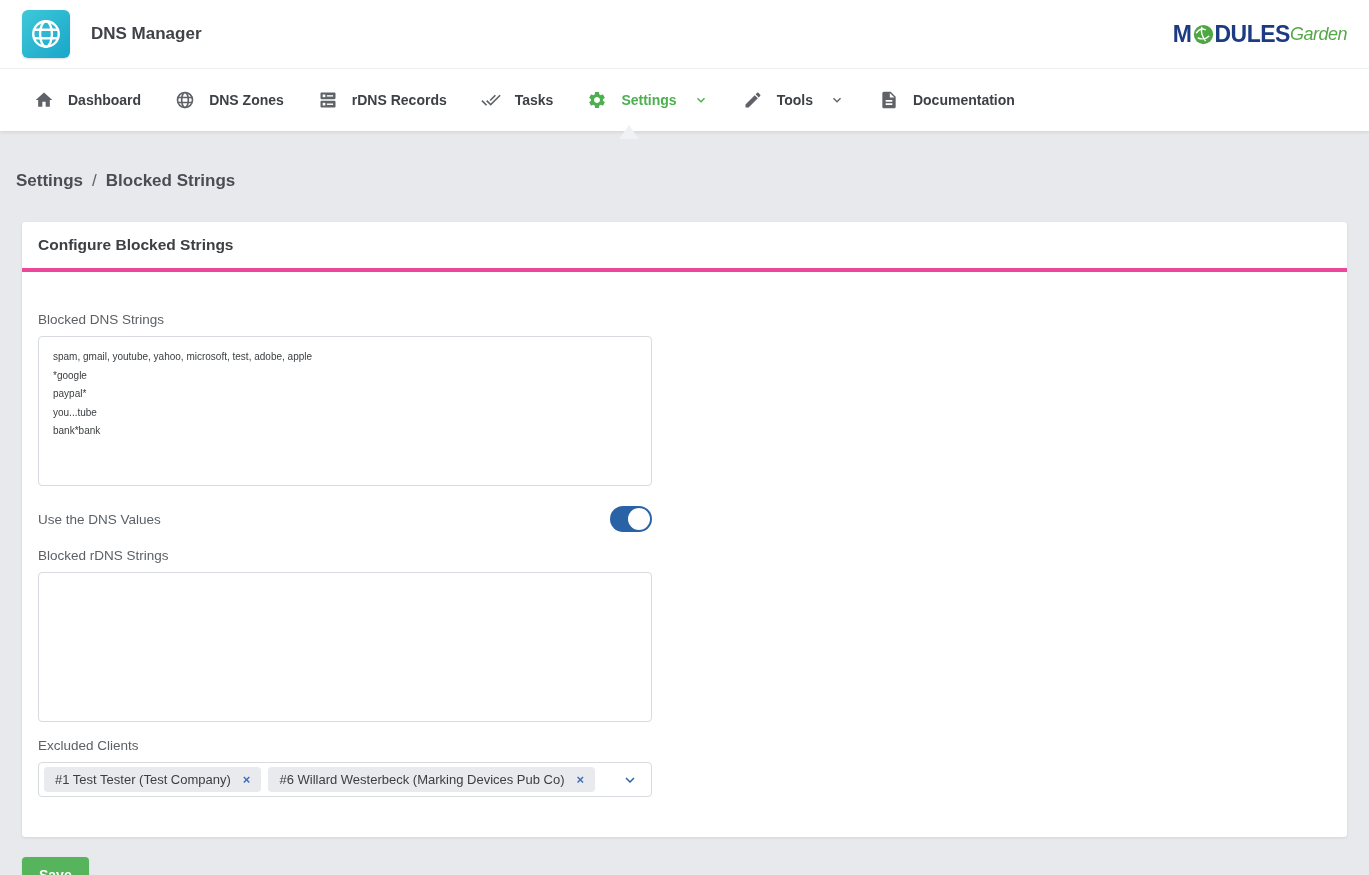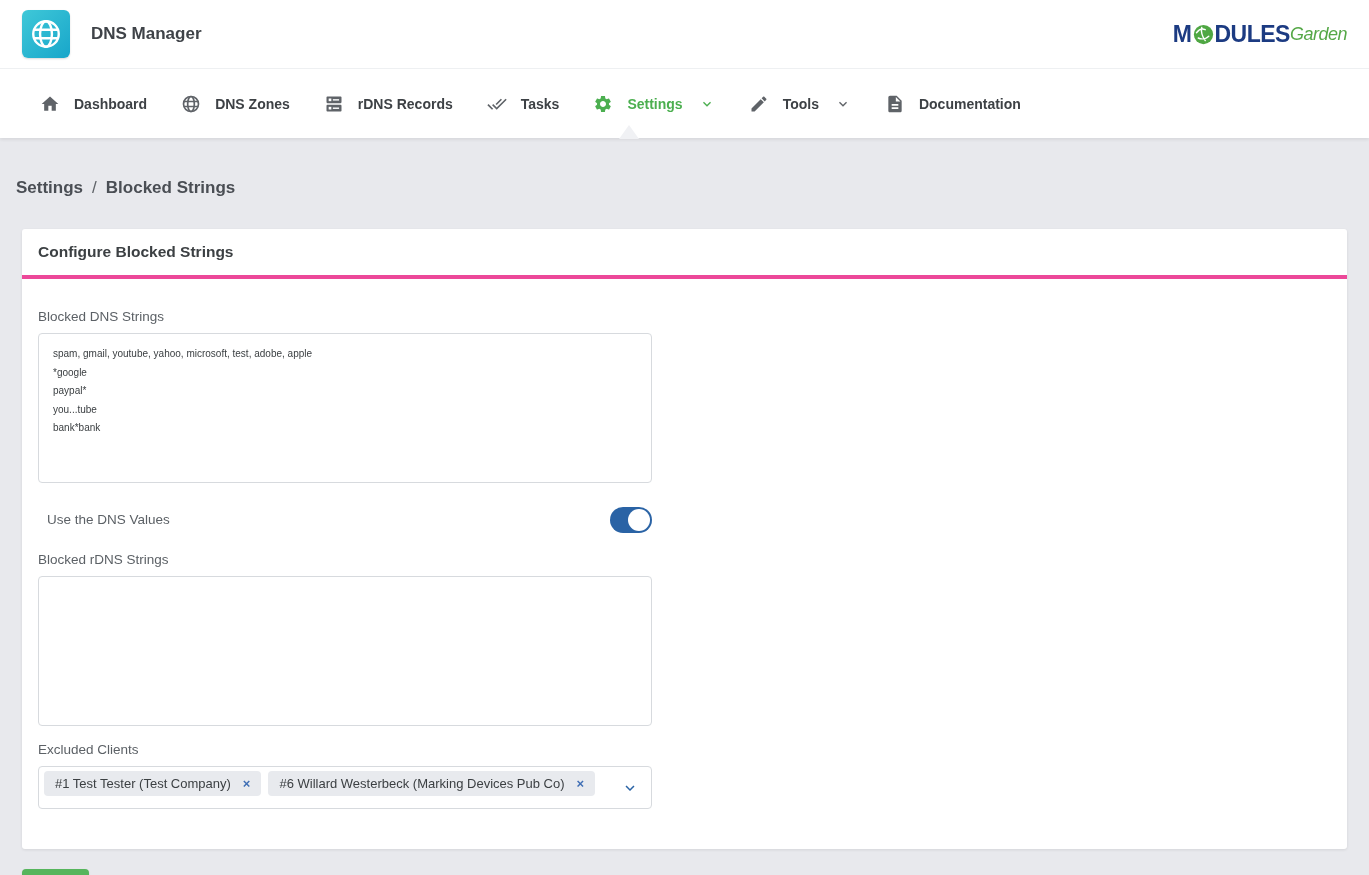--- a/index.html
+++ b/index.html
@@ -23,23 +23,23 @@
     display:flex; align-items:center; justify-content:center;
     box-shadow:0 1px 2px rgba(0,0,0,.15);
   }
   .app-title { margin-left:21px; font-size:17px; font-weight:bold; color:#3f4348; }
   .mg-logo { display:flex; align-items:center; line-height:1; user-select:none; }
   .mg-m,.mg-dules { font-size:23px; font-weight:bold; color:#1c3b82; letter-spacing:-0.5px; }
   .mg-globe { width:21px; height:21px; margin:0 1px; display:inline-flex; }
   .mg-garden { font-size:18px; font-style:italic; color:#55a847; letter-spacing:-0.5px; }
   
   .nav {
-    height:70px; background:#fff; border-top:1px solid #eef0f2;
+    height:63px; background:#fff; border-top:1px solid #eef0f2;
     box-shadow:0 2px 3px rgba(0,0,0,.07);
-    display:flex; align-items:center; padding:0 23px;
+    display:flex; align-items:center; padding:0 17px;
     position:relative;
   }
   .nav-item {
     display:flex; align-items:center; gap:14px;
     padding:0 17px; height:100%; cursor:pointer;
     font-size:14px; font-weight:bold; color:#3d4145;
   }
   .nav-item .nicon { width:20px; height:20px; display:inline-flex; color:#5f6368; }
   .nav-item .chev { width:16px; height:16px; display:inline-flex; color:#5f6368; margin-left:2px; }
   .nav-item.active { color:#4caf50; }
@@ -59,44 +59,44 @@
   .card {
     margin:31px 22px 0; background:#fff; border-radius:3px;
     box-shadow:0 1px 3px rgba(0,0,0,.09);
   }
   .card-header {
     padding:14px 16px; font-size:15.5px; font-weight:bold; color:#3c4043;
     border-bottom:4px solid #ec4899;
   }
   .card-body { padding:14px 16px 40px; }
   .field-label { display:block; font-size:13.5px; color:#5c6166; margin:16px 0 9px; }
-  .field-label:first-child { margin-top:16px; }
+  .field-label:first-child { margin-top:26px; }
   textarea.strings {
     width:614px; height:150px; resize:none;
     border:1px solid #d7dade; border-radius:4px;
     padding:11px 14px; font-size:10px; line-height:18.5px;
     color:#3c4043; font-family:inherit; outline:none; display:block;
   }
   .toggle-row {
     width:614px; display:flex; align-items:center; justify-content:space-between;
     margin-top:20px;
   }
-  .toggle-row .field-label { margin:9px; }
+  .toggle-row .field-label { margin:0; }
   .toggle {
     width:42px; height:26px; border-radius:13px; background:#2a63a5;
     position:relative; cursor:pointer; flex:none;
   }
   .toggle .knob {
     position:absolute; top:2px; right:2px; width:22px; height:22px;
     border-radius:50%; background:#fff;
   }
   .multiselect {
     width:614px; min-height:34px;
     border:1px solid #d7dade; border-radius:4px; background:#fff;
-    display:flex; align-items:center; gap:7px; padding:4px 34px 12px 5px;
+    display:flex; align-items:center; gap:7px; padding:4px 34px 4px 5px;
     position:relative; cursor:pointer;
   }
   .tag {
     background:#e8eaee; border-radius:4px; padding:5px 11px;
     font-size:13px; color:#3c4043; display:flex; align-items:center; gap:12px;
     white-space:nowrap;
   }
   .tag .x { color:#3f6eb5; font-size:13px; font-weight:bold; cursor:pointer; line-height:1; }
   .ms-chevron {
     position:absolute; right:12px; top:50%; transform:translateY(-50%);

